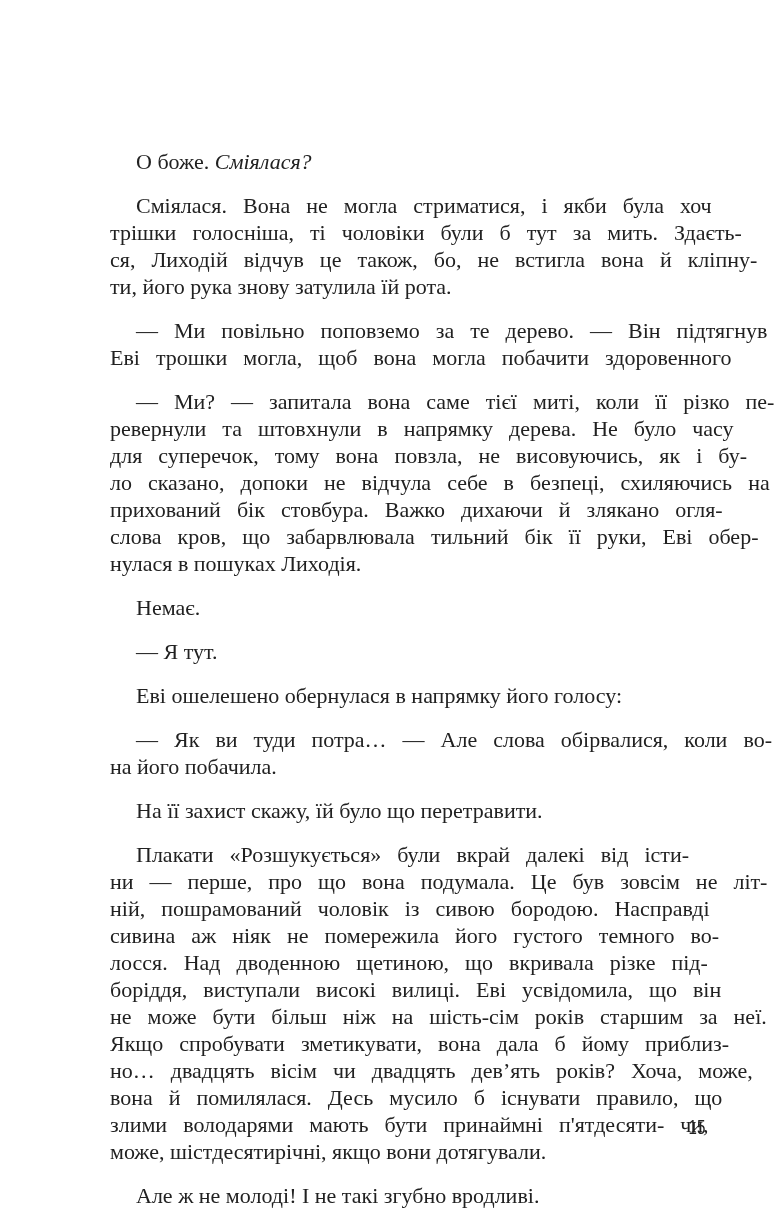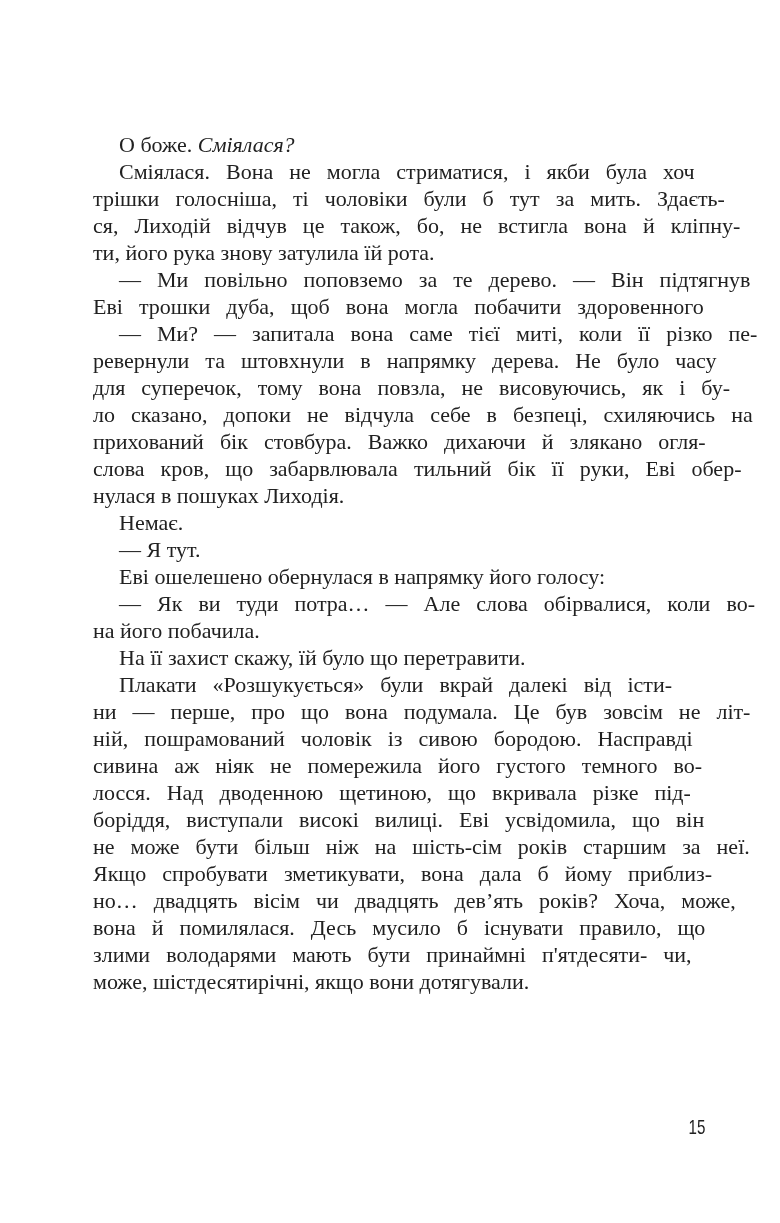--- a/index.html
+++ b/index.html
@@ -23,21 +23,21 @@
   .text-block {
     position: absolute;
     left: 93px;
     top: 131px;
     width: 564px;
     font-size: 22px;
     line-height: 27px;
     text-rendering: optimizeLegibility;
   }
   .para {
-    margin: 0;
+    margin: 17px;
     padding: 0;
   }
   .line {
     height: 27px;
     overflow: visible;
   }
   
   .line:not(.last) {
     display: flex;
     justify-content: space-between;
@@ -121,21 +121,21 @@
           <span class="w">за</span>
           <span class="w">те</span>
           <span class="w">дерево.</span>
           <span class="w">—</span>
           <span class="w">Він</span>
           <span class="w">підтягнув</span>
         </div>
         <div class="line">
           <span class="w">Еві</span>
           <span class="w">трошки</span>
-          <span class="w">дуба,</span>
+          <span class="w">могла,</span>
           <span class="w">щоб</span>
           <span class="w">вона</span>
           <span class="w">могла</span>
           <span class="w">побачити</span>
           <span class="w">здоровенного</span>
         </div>
       </div>
       <div class="para">
         <div class="line first">
           <span class="w">—</span>
@@ -351,15 +351,18 @@
           <span class="w">злими</span>
           <span class="w">володарями</span>
           <span class="w">мають</span>
           <span class="w">бути</span>
           <span class="w">принаймні</span>
           <span class="w">п'ятдесяти-</span>
           <span class="w">чи,</span>
         </div>
         <div class="line last"><span>може, шістдесятирічні, якщо вони дотягували.</span></div>
       </div>
+      <div class="para">
+        <div class="line first last"><span>Але ж не молоді! І не такі згубно вродливі.</span></div>
+      </div>
     </main>
   <div class="folio">15</div>
 </div>
 
 </body></html>

